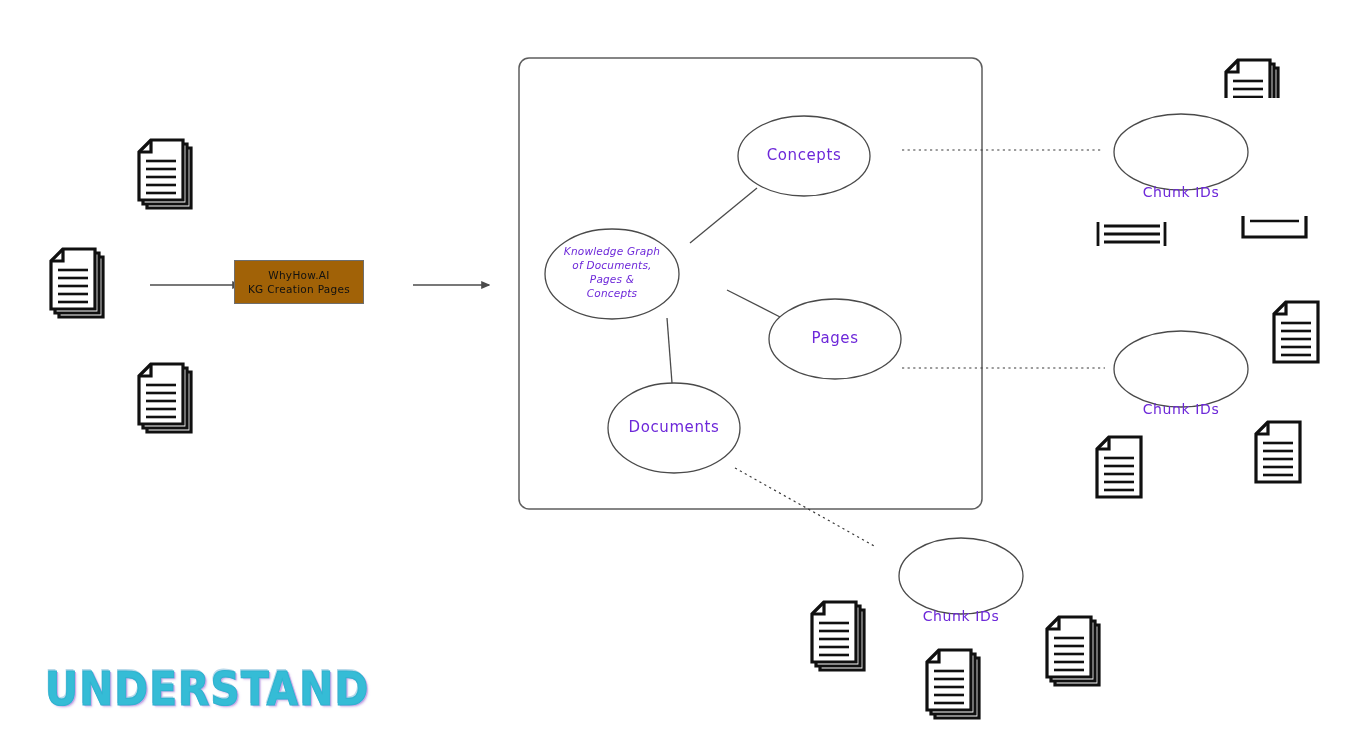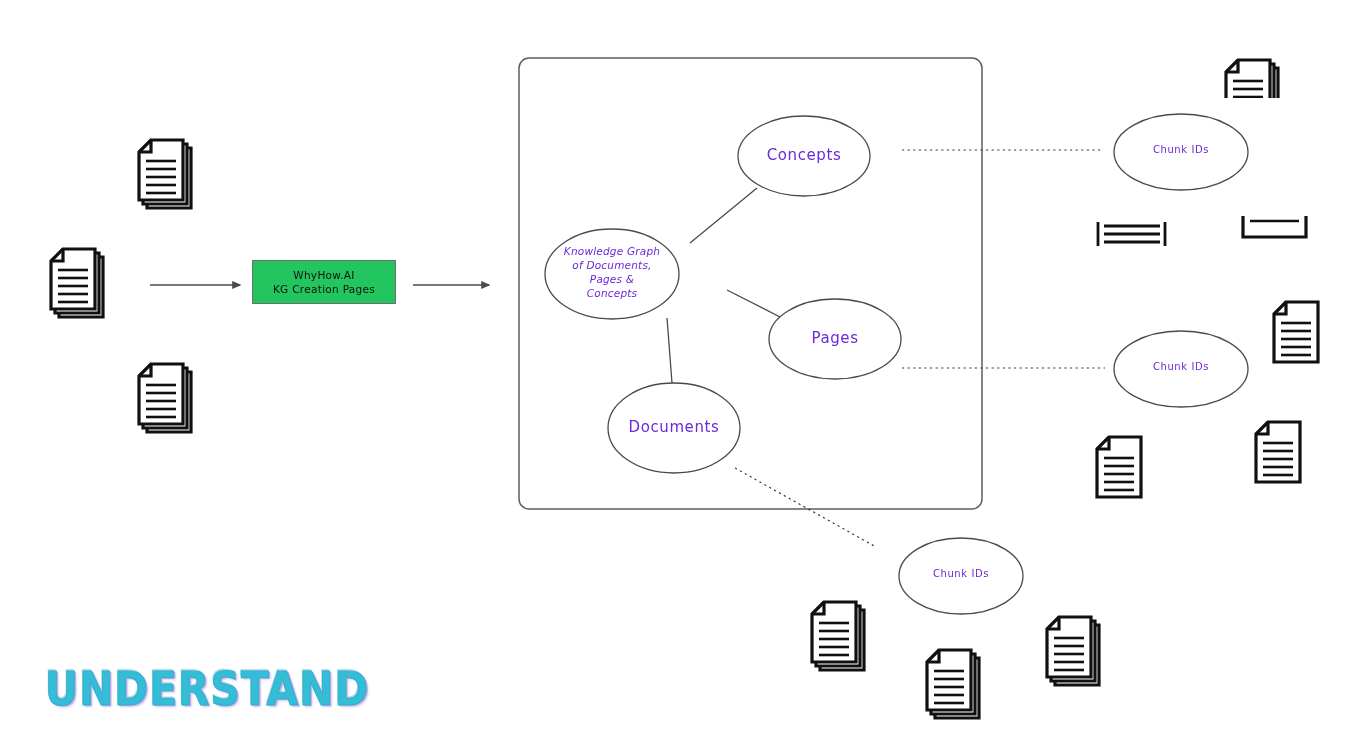--- a/index.html
+++ b/index.html
@@ -34,36 +34,37 @@
     font-family: "DejaVu Sans", sans-serif;
     pointer-events: none;
     white-space: pre-line;
     line-height: 1.18;
   }
   .lbl-concepts, .lbl-pages, .lbl-documents {
     font-size: 15px;
     letter-spacing: 0.6px;
   }
   .lbl-chunk {
-    font-size: 10px;
+    font-size: 14px;
     letter-spacing: 0.6px;
+    margin-top: 40px;
   }
   .lbl-center {
     font-size: 10.5px;
     letter-spacing: 0.2px;
     line-height: 1.32;
   }
   .tool-box {
     position: absolute;
-    left: 252px;
+    left: 234px;
     top: 260px;
-    width: 144px;
+    width: 130px;
     height: 44px;
     border: 1.4px solid #6e6e6e;
-    background: #22c55e;
+    background: #a16207;
     box-sizing: border-box;
     display: flex;
     flex-direction: column;
     align-items: center;
     justify-content: center;
   }
   .tool-box .line {
     font-size: 10.5px;
     color: #111111;
     letter-spacing: 0.3px;

